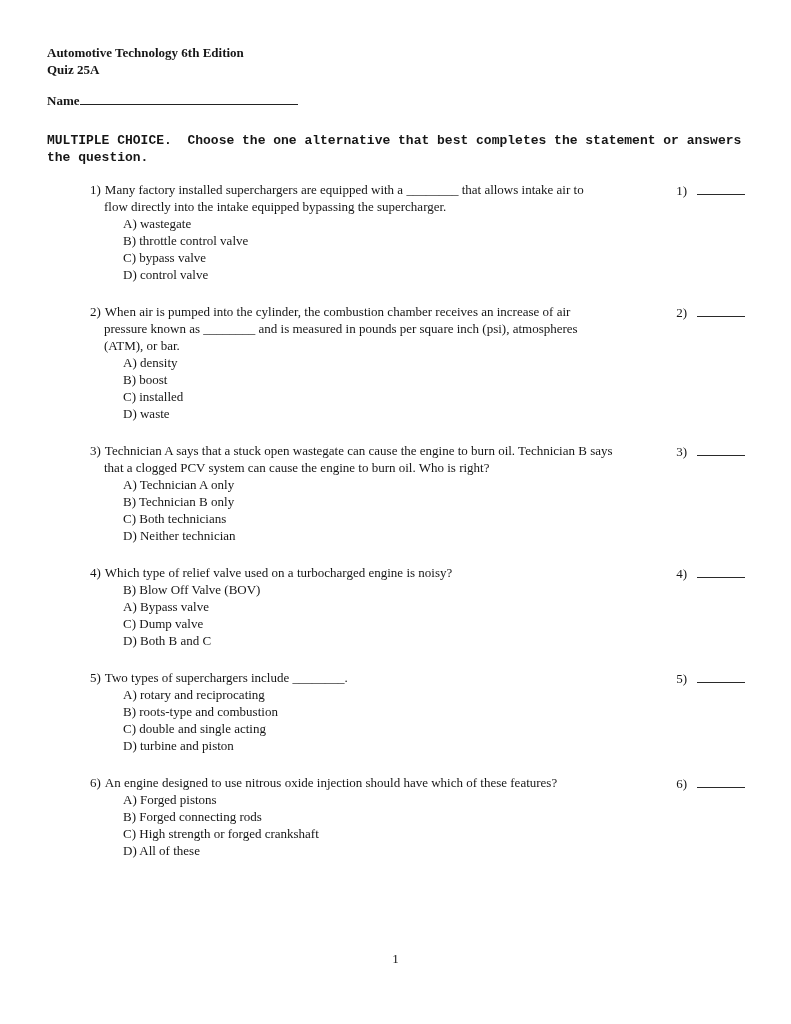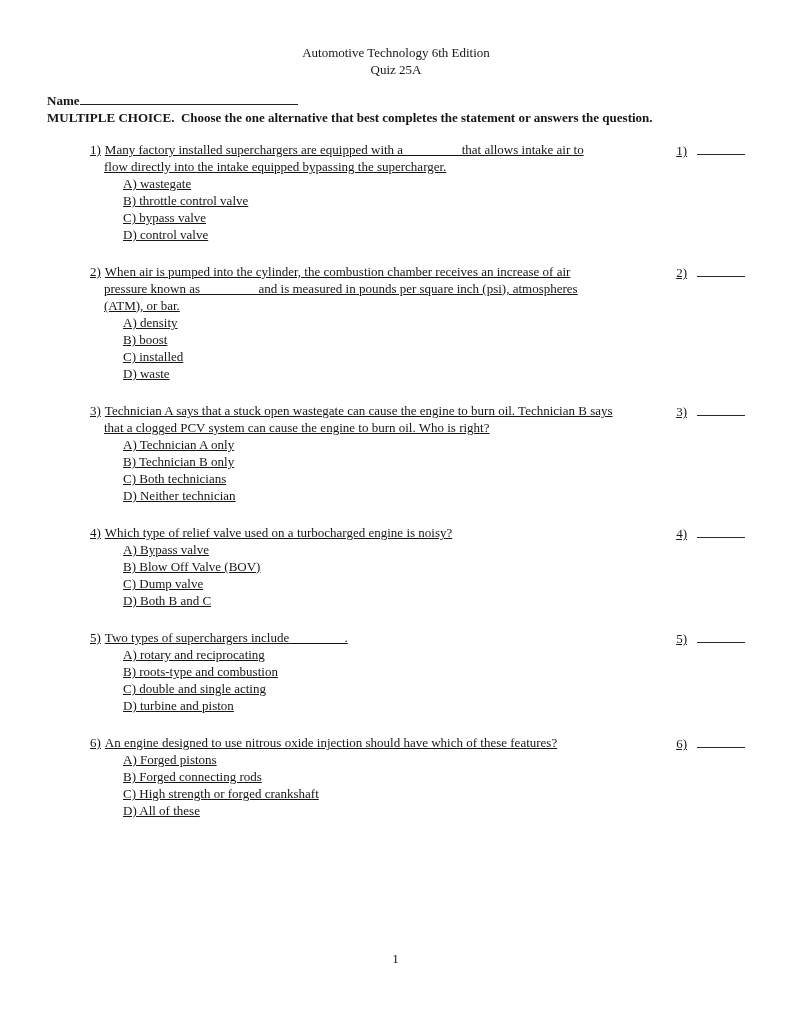--- a/index.html
+++ b/index.html
@@ -14,50 +14,50 @@
     background: #ffffff;
     color: #161616;
     font-family: "Liberation Serif", "DejaVu Serif", serif;
     font-size: 13px;
     line-height: 17px;
     box-sizing: border-box;
     padding: 44px 46px 0 47px;
     overflow: hidden;
   }
   .header div {
-    font-weight: normal;
-    white-space: nowrap;
-    text-align: center;
+    font-weight: bold;
+    white-space: nowrap;
   }
   .name-row {
     margin-top: 13px;
     white-space: nowrap;
   }
   .name-label {
     font-weight: bold;
   }
   .name-line {
     display: inline-block;
     width: 218px;
     border-bottom: 1.6px solid #222;
     height: 13px;
     vertical-align: baseline;
   }
   .instructions {
+    margin-top: 23px;
     font-weight: bold;
     white-space: pre-wrap;
+    font-family: Liberation Mono, monospace;
   }
   .questions {
     margin-top: 15px;
   }
   .question {
     display: flex;
     align-items: flex-start;
     margin-bottom: 20px;
-    text-decoration: underline;
   }
   .q-left {
     width: 620px;
     box-sizing: border-box;
     padding-left: 43px;
     flex: 0 0 auto;
   }
   .q-line {
     padding-left: 14px;
     white-space: nowrap;
@@ -166,22 +166,22 @@
       <span class="q-answer-label">3)</span><span class="q-answer-line"></span>
     </div>
   </div>
 
   <div class="question">
     <div class="q-left">
       <div class="q-body">
             <div class="q-line first"><span class="q-num">4)</span>Which type of relief valve used on a turbocharged engine is noisy?</div>
           </div>
       <div class="choices">
+            <div class="choice">B) Blow Off Valve (BOV)</div>
             <div class="choice">A) Bypass valve</div>
-            <div class="choice">B) Blow Off Valve (BOV)</div>
             <div class="choice">C) Dump valve</div>
             <div class="choice">D) Both B and C</div>
           </div>
     </div>
     <div class="q-answer">
       <span class="q-answer-label">4)</span><span class="q-answer-line"></span>
     </div>
   </div>
 
   <div class="question">

